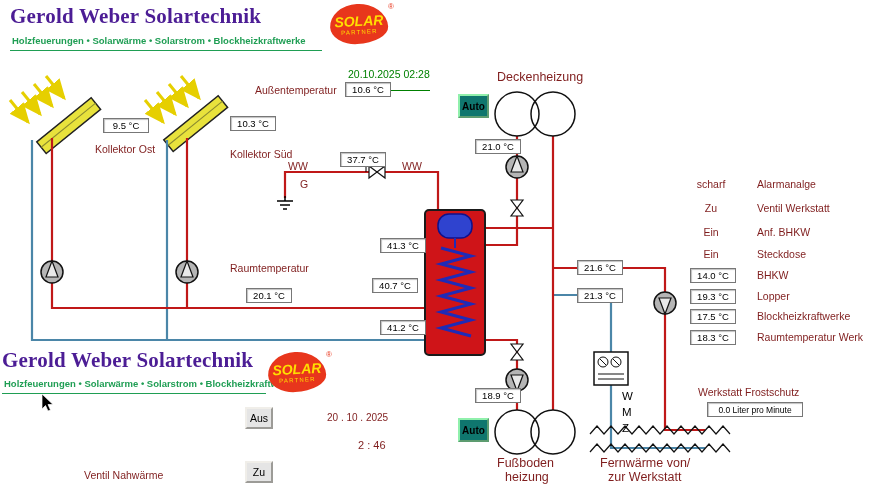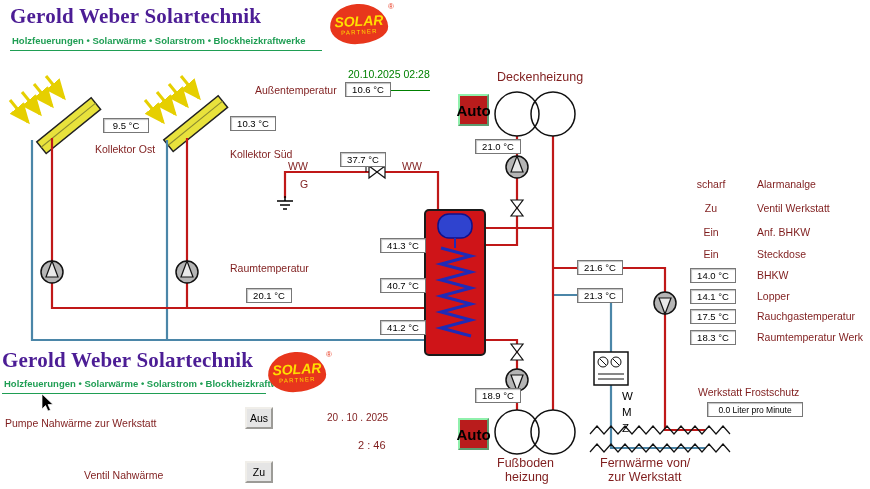--- a/index.html
+++ b/index.html
@@ -6,21 +6,21 @@
   #screen{position:relative;width:870px;height:489px;background:#ffffff;overflow:hidden;
           font-family:"Liberation Sans",sans-serif;color:#000;}
   svg{position:absolute;left:0;top:0;}
   .lbl{position:absolute;white-space:nowrap;font-size:10.5px;color:#7f1d1d;}
   .lbl-big{font-size:12.5px;}
   .vbox{position:absolute;box-sizing:border-box;width:46px;height:15px;background:#fff;
         border:1px solid #777;box-shadow:inset 1px 1px 1px rgba(0,0,0,.25);
         display:flex;align-items:center;justify-content:center;font-size:9.5px;white-space:nowrap;}
   .btn{position:absolute;display:flex;align-items:center;justify-content:center;cursor:default;box-sizing:border-box;}
   .btn-gray{width:28px;height:22px;background:#e5e5e5;border:2px outset #f0eee9;font-size:10.5px;}
-  .btn-green{width:31px;height:32px;background:#b91c1c;border:2px outset #90f0ac;font-size:15px;font-weight:bold;}
+  .btn-green{width:31px;height:24px;background:#0f766e;border:2px outset #90f0ac;font-size:10px;font-weight:bold;}
   .brandtitle{position:absolute;font-family:"Liberation Serif",serif;font-weight:bold;
               font-size:21px;color:#4c1d95;white-space:nowrap;letter-spacing:.2px;}
   .brandsub{position:absolute;font-size:9.5px;font-weight:bold;color:#1f9e54;white-space:nowrap;}
   .rule{position:absolute;height:1px;background:#1f9e54;}
   .dtime{position:absolute;font-size:10.5px;color:#008000;white-space:nowrap;border-bottom:1px solid #008000;padding-bottom:10px;}
   .badge{position:absolute;width:66px;height:46px;}
   .badge-blob{position:absolute;left:0;top:2px;width:58px;height:40px;background:#e8361c;
               border-radius:48% 52% 55% 45%/55% 60% 40% 45%;transform:rotate(-3deg);
               display:flex;flex-direction:column;align-items:center;justify-content:center;}
   .badge-solar{color:#ffdf00;font-weight:bold;font-style:italic;font-size:14px;line-height:14px;}
@@ -188,42 +188,42 @@
   <div class="lbl lbl-big" style="left:497px;top:70px">Deckenheizung</div>
   <div class="btn btn-green" style="left:458px;top:94px">Auto</div>
   <div class="vbox" style="left:475px;top:139px">21.0 °C</div>
 
   <div class="lbl" style="left:288px;top:160px">WW</div>
   <div class="lbl" style="left:402px;top:160px">WW</div>
   <div class="lbl" style="left:300px;top:178px">G</div>
   <div class="vbox" style="left:340px;top:152px">37.7 °C</div>
 
   <div class="vbox" style="left:380px;top:238px">41.3 °C</div>
-  <div class="vbox" style="left:380px;top:278px">40.7 °C</div>
+  <div class="vbox" style="left:372px;top:278px">40.7 °C</div>
   <div class="vbox" style="left:380px;top:320px">41.2 °C</div>
   <div class="lbl" style="left:230px;top:262px">Raumtemperatur</div>
   <div class="vbox" style="left:246px;top:288px">20.1 °C</div>
   <div class="vbox" style="left:577px;top:260px">21.6 °C</div>
   <div class="vbox" style="left:577px;top:288px">21.3 °C</div>
 
   <div class="lbl" style="left:688px;top:178px;width:46px;text-align:center">scharf</div>
   <div class="lbl" style="left:757px;top:178px">Alarmanalge</div>
   <div class="lbl" style="left:688px;top:202px;width:46px;text-align:center">Zu</div>
   <div class="lbl" style="left:757px;top:202px">Ventil Werkstatt</div>
   <div class="lbl" style="left:688px;top:226px;width:46px;text-align:center">Ein</div>
   <div class="lbl" style="left:757px;top:226px">Anf. BHKW</div>
   <div class="lbl" style="left:688px;top:248px;width:46px;text-align:center">Ein</div>
   <div class="lbl" style="left:757px;top:248px">Steckdose</div>
 
   <div class="vbox" style="left:690px;top:268px">14.0 °C</div>
   <div class="lbl" style="left:757px;top:269px">BHKW</div>
-  <div class="vbox" style="left:690px;top:289px">14.1 °C</div>
+  <div class="vbox" style="left:690px;top:289px">19.3 °C</div>
   <div class="lbl" style="left:757px;top:290px">Lopper</div>
   <div class="vbox" style="left:690px;top:309px">17.5 °C</div>
-  <div class="lbl" style="left:757px;top:310px">Rauchgastemperatur</div>
+  <div class="lbl" style="left:757px;top:310px">Blockheizkraftwerke</div>
   <div class="vbox" style="left:690px;top:330px">18.3 °C</div>
   <div class="lbl clipright" style="left:757px;top:331px">Raumtemperatur Werk</div>
 
   <div class="lbl" style="left:698px;top:386px">Werkstatt Frostschutz</div>
   <div class="vbox" style="left:707px;top:402px;width:96px;font-size:8.5px">0.0 Liter pro Minute</div>
 
   <div class="wmzletters" style="left:622px;top:388px">W</div>
   <div class="wmzletters" style="left:622px;top:404px">M</div>
   <div class="wmzletters" style="left:622px;top:420px">Z</div>
 
@@ -231,21 +231,20 @@
   <div class="brandsub" style="left:4px;top:378px">Holzfeuerungen • Solarwärme • Solarstrom • Blockheizkraftwerke</div>
   <div class="rule" style="left:2px;top:393px;width:264px"></div>
   <div class="badge" style="left:268px;top:350px">
     <div class="badge-blob">
       <div class="badge-solar">SOLAR</div>
       <div class="badge-partner">PARTNER</div>
     </div>
     <span class="badge-reg">®</span>
   </div>
 
-  <div class="lbl" style="left:5px;top:417px">Pumpe  Nahwärme zur Werkstatt</div>
   <div class="btn btn-gray" style="left:245px;top:407px">Aus</div>
   <div class="lbl" style="left:84px;top:469px">Ventil Nahwärme</div>
   <div class="btn btn-gray" style="left:245px;top:461px">Zu</div>
   <div class="lbl" style="left:327px;top:412px;font-size:10px">20 . 10 .  2025</div>
   <div class="lbl" style="left:358px;top:439px;font-size:11px">2  :  46</div>
 
   <div class="vbox" style="left:475px;top:388px">18.9 °C</div>
   <div class="btn btn-green" style="left:458px;top:418px">Auto</div>
   <div class="lbl lbl-big" style="left:497px;top:456px">Fußboden</div>
   <div class="lbl lbl-big" style="left:505px;top:470px">heizung</div>

